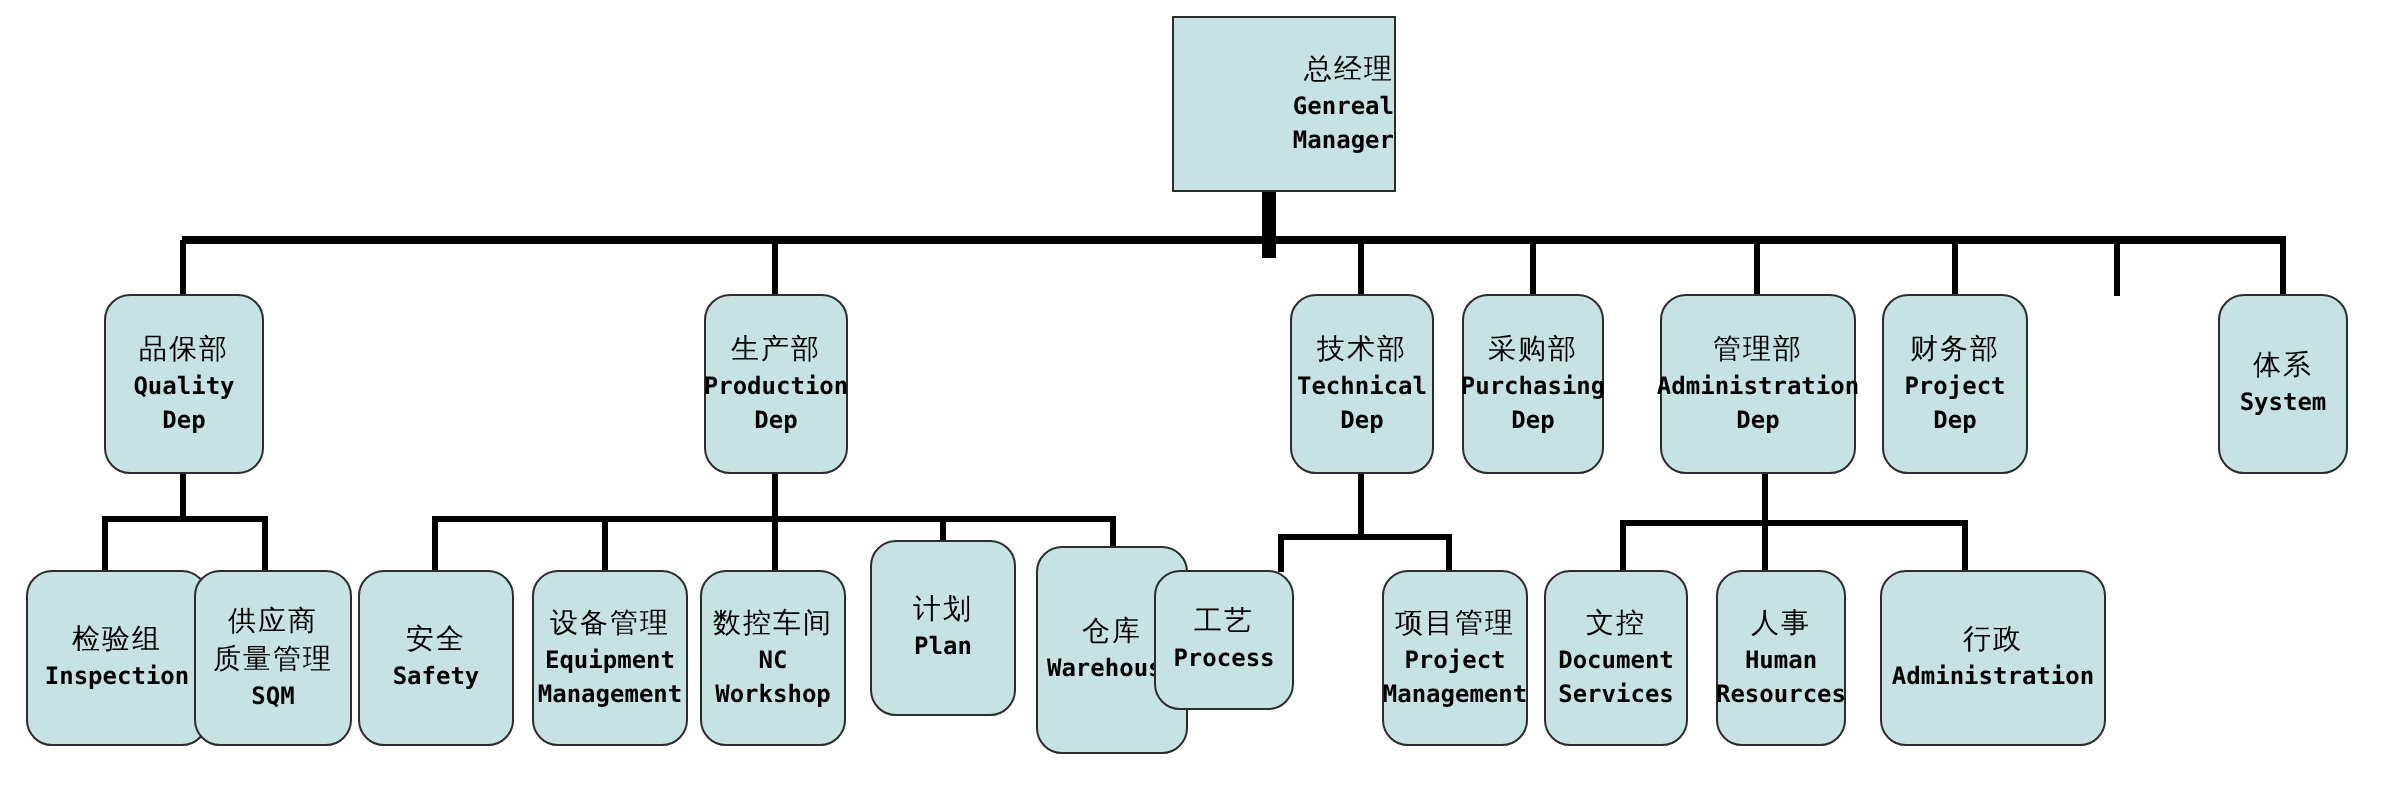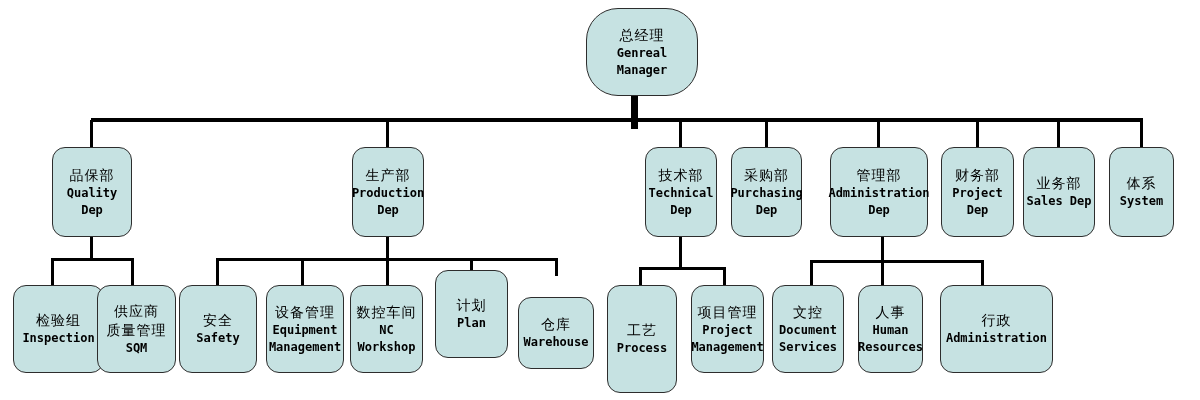--- a/index.html
+++ b/index.html
@@ -16,21 +16,21 @@
     box-sizing: border-box;
     background: #c6e2e2;
     border: 1.5px solid #2d2d2d;
     border-radius: 13px;
     display: flex;
     flex-direction: column;
     align-items: center;
     justify-content: center;
     text-align: center;
   }
-  .box.gm { border-radius: 32px; }
+  .box.gm { border-radius: 0; align-items: flex-end; }
   .zh {
     font-size: 14px;
     letter-spacing: 1px;
     color: #000;
     line-height: 19px;
     white-space: nowrap;
     font-family: "DejaVu Sans", "Liberation Sans", sans-serif;
   }
   .en {
     font-size: 12px;
@@ -117,24 +117,20 @@
     <div class="en">Administration</div>
     <div class="en">Dep</div>
   </div>
 
   <div class="box" style="left:941px;top:147px;width:73px;height:90px">
     <div class="zh">财务部</div>
     <div class="en">Project</div>
     <div class="en">Dep</div>
   </div>
 
-  <div class="box" style="left:1023px;top:147px;width:72px;height:90px">
-    <div class="zh">业务部</div>
-    <div class="en">Sales Dep</div>
-  </div>
 
   <div class="box" style="left:1109px;top:147px;width:65px;height:90px">
     <div class="zh">体系</div>
     <div class="en">System</div>
   </div>
 
   <div class="box" style="left:13px;top:285px;width:91px;height:88px">
     <div class="zh">检验组</div>
     <div class="en">Inspection</div>
   </div>
@@ -160,26 +156,26 @@
     <div class="zh">数控车间</div>
     <div class="en">NC</div>
     <div class="en">Workshop</div>
   </div>
 
   <div class="box" style="left:435px;top:270px;width:73px;height:88px">
     <div class="zh">计划</div>
     <div class="en">Plan</div>
   </div>
 
-  <div class="box" style="left:518px;top:297px;width:76px;height:72px">
+  <div class="box" style="left:518px;top:273px;width:76px;height:104px">
     <div class="zh">仓库</div>
     <div class="en">Warehouse</div>
   </div>
 
-  <div class="box" style="left:607px;top:285px;width:70px;height:108px">
+  <div class="box" style="left:577px;top:285px;width:70px;height:70px">
     <div class="zh">工艺</div>
     <div class="en">Process</div>
   </div>
 
   <div class="box" style="left:691px;top:285px;width:73px;height:88px">
     <div class="zh">项目管理</div>
     <div class="en">Project</div>
     <div class="en">Management</div>
   </div>
 

